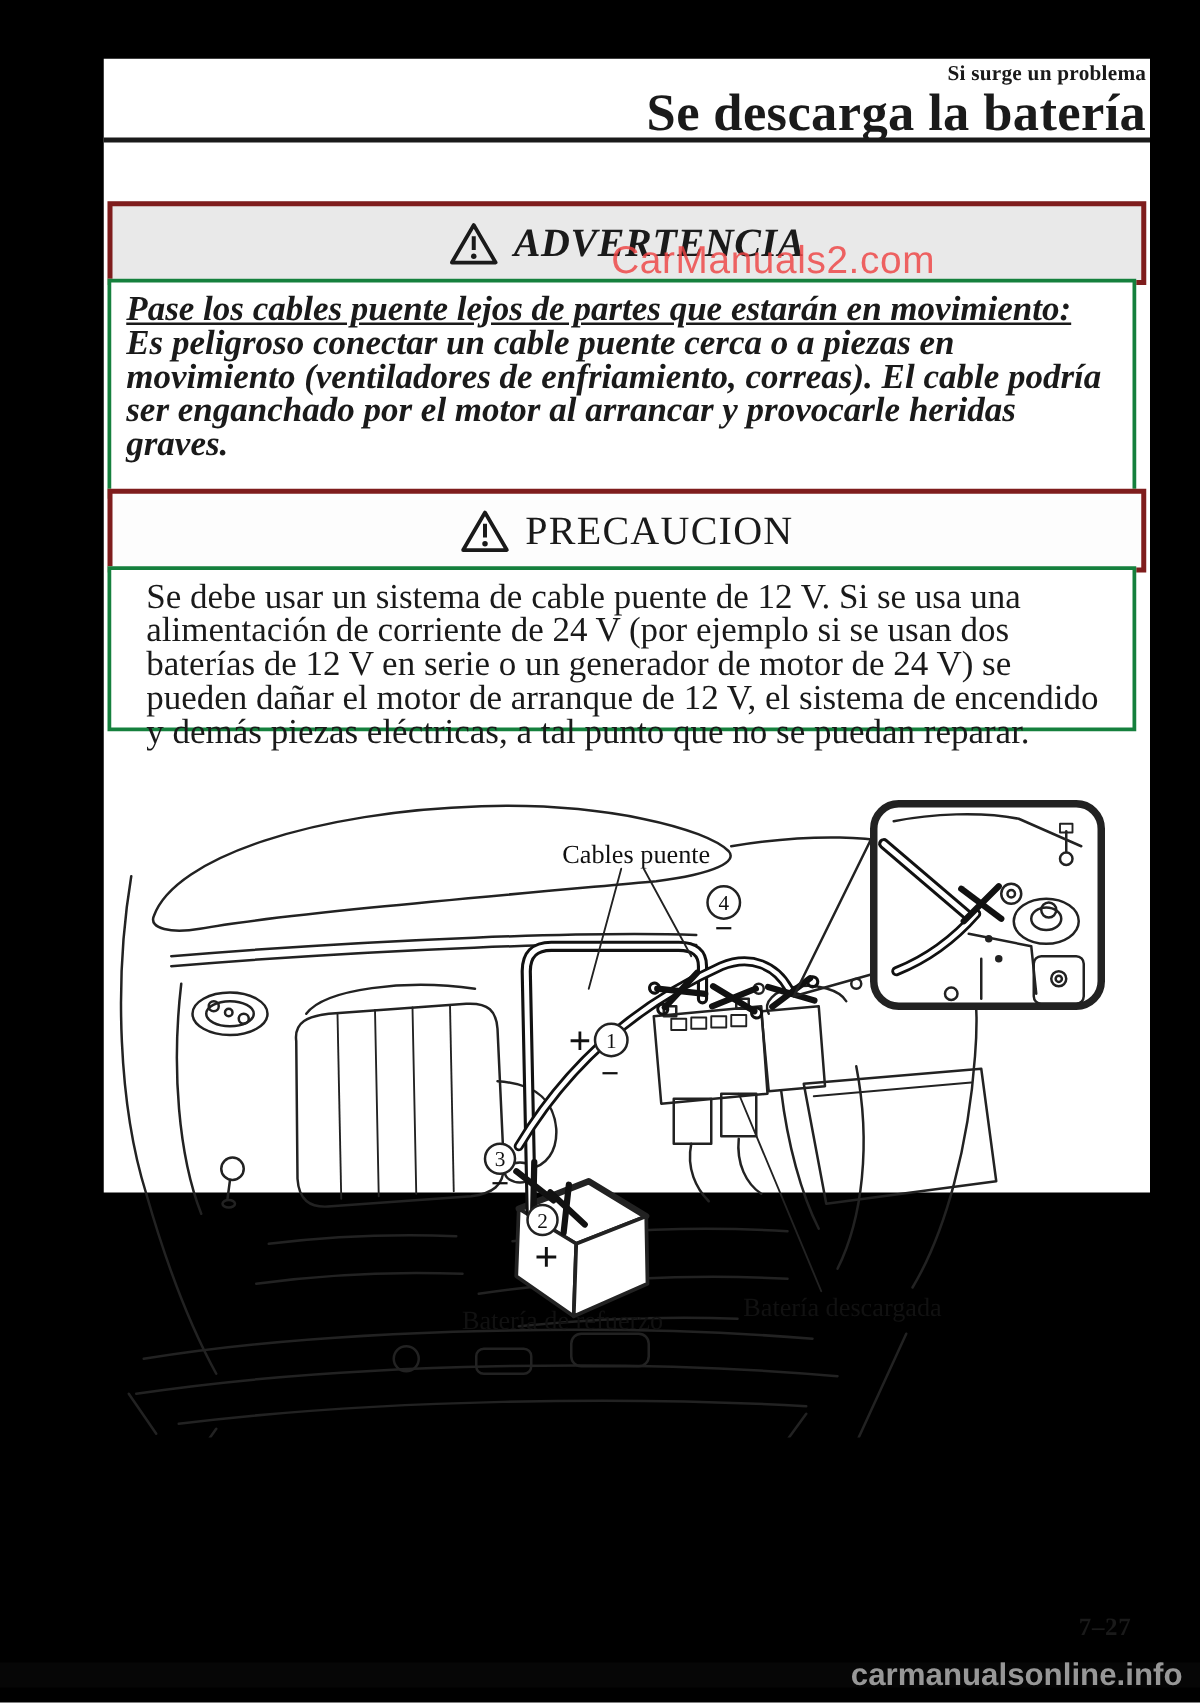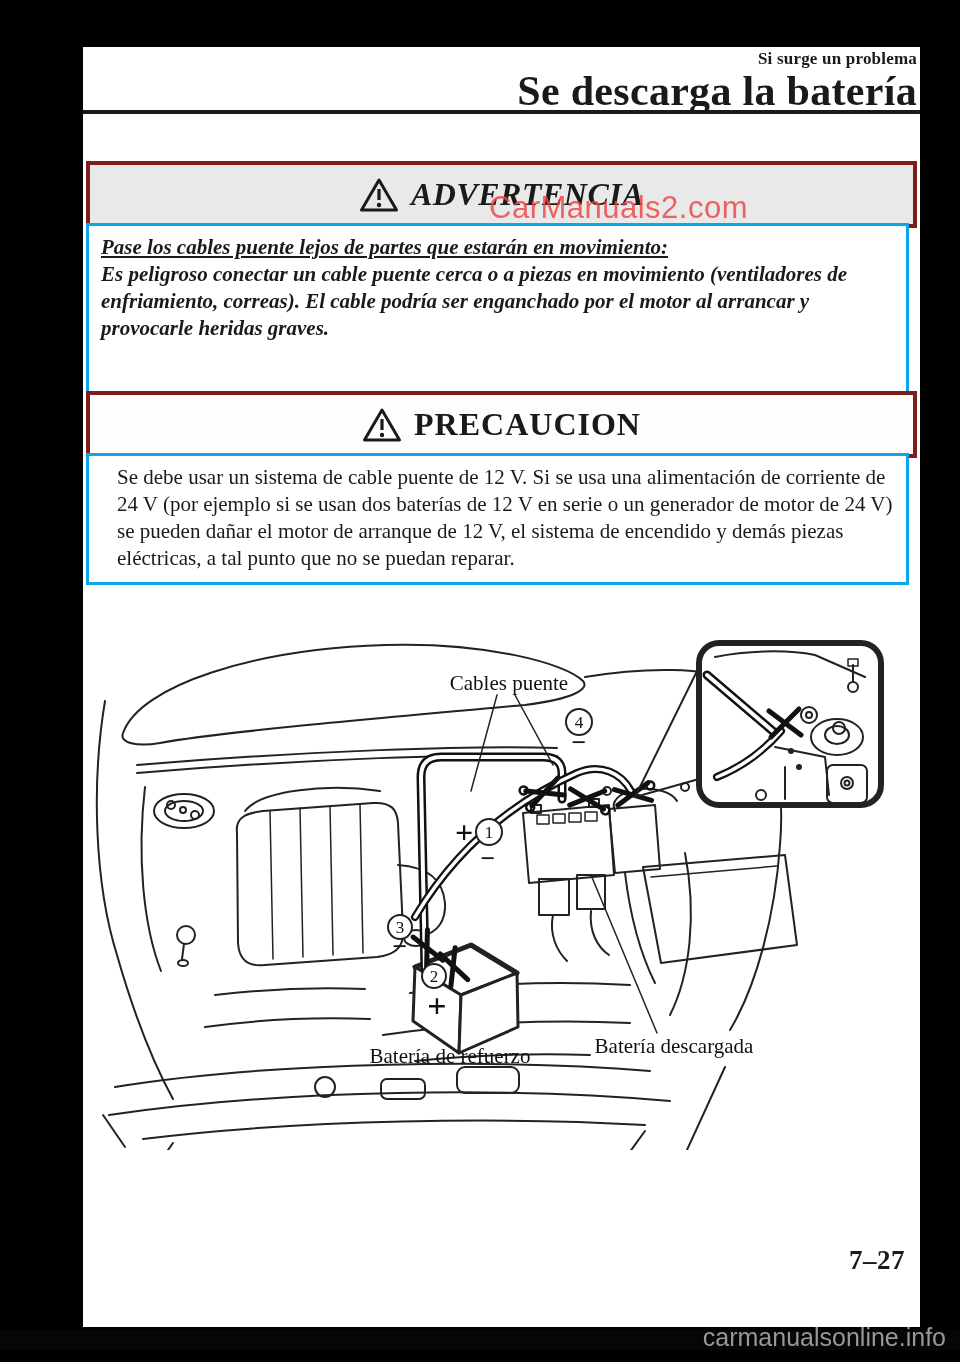--- a/index.html
+++ b/index.html
@@ -1,21 +1,21 @@
 <!DOCTYPE html>
 <html><head>
 <meta charset="utf-8">
 <style>
   html,body{margin:0;padding:0;}
   body{
     width:960px;height:1362px;position:relative;background:#000;
     font-family:"Liberation Serif", serif;color:#1a1a1a;overflow:hidden;
   }
   .page{
-    position:absolute;left:83px;top:47px;width:837px;height:1280px;
+    position:absolute;left:83px;top:47px;width:837px;height:907px;
     background:#fff;
   }
   
   .hdr-small{
     position:absolute;top:2px;right:3px;font-size:17px;font-weight:bold;
     text-align:right;letter-spacing:.2px;
   }
   .hdr-title{
     position:absolute;top:20px;right:3px;font-size:42px;font-weight:bold;
     text-align:right;letter-spacing:.3px;
@@ -27,45 +27,46 @@
   .alert-title{
     position:absolute;left:3px;width:823px;height:59px;border:4px solid #7f1d1d;
     display:flex;align-items:center;justify-content:center;gap:12px;
   }
   .alert-title.warn{top:114px;background:#e9e9e9;}
   .alert-title.caut{top:344px;background:#fdfdfd;}
   .alert-title .t-warn{
     font-size:32px;font-weight:bold;font-style:italic;letter-spacing:.5px;
   }
   .alert-title .t-caut{
-    font-size:32px;font-weight:bold;letter-spacing:1px;
+    font-size:32px;font-weight:normal;letter-spacing:1px;
   }
   .alert-body{
-    position:absolute;left:3px;width:823px;border:3px solid #0ea5e9;background:#fff;
-    padding:8px 12px;box-sizing:border-box;font-size:21px;line-height:27px;
+    position:absolute;left:3px;width:823px;border:3px solid #15803d;background:#fff;
+    padding:8px 12px;box-sizing:border-box;font-size:28px;line-height:27px;
   }
   .alert-body.warn{top:176px;height:176px;font-weight:bold;font-style:italic;}
   .alert-body.caut{top:406px;height:132px;padding-left:28px;}
   .ul{text-decoration:underline;}
   .tri{flex:0 0 auto;}
   
   .diagram{position:absolute;left:2px;top:568px;width:834px;height:535px;}
   
   .page-num{
-    position:absolute;right:15px;top:1198px;font-size:27px;font-weight:bold;
+    position:absolute;right:15px;top:1244px;font-size:20px;font-weight:bold;
     letter-spacing:.5px;
   }
   .wm-blue{
     position:absolute;left:406px;top:143px;font-family:"Liberation Sans",sans-serif;
     font-size:31px;color:#ef4444;opacity:.82;letter-spacing:.5px;white-space:nowrap;
   }
   .bottom-bar{
     position:absolute;left:0;top:1330px;width:960px;height:20px;background:#060606;
-    display:flex;align-items:flex-end;justify-content:flex-end;padding-right:14px;
+    display:flex;align-items:center;justify-content:flex-end;padding-right:14px;
     box-sizing:border-box;
+    font-weight:bold;
   }
   .bottom-bar span{
     font-family:"Liberation Sans",sans-serif;font-size:25px;color:#979797;
     line-height:1;
   }
 </style>
 </head>
 <body>
 
 <div class="page">

